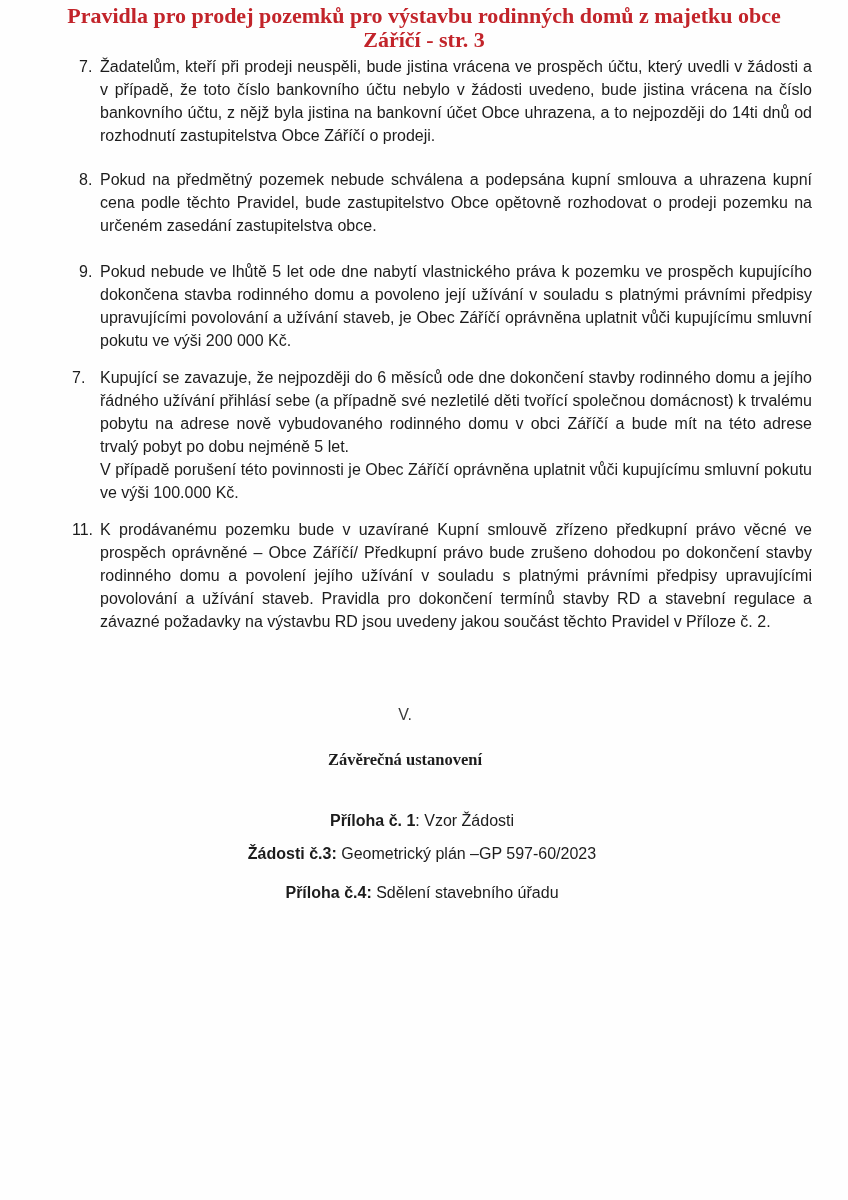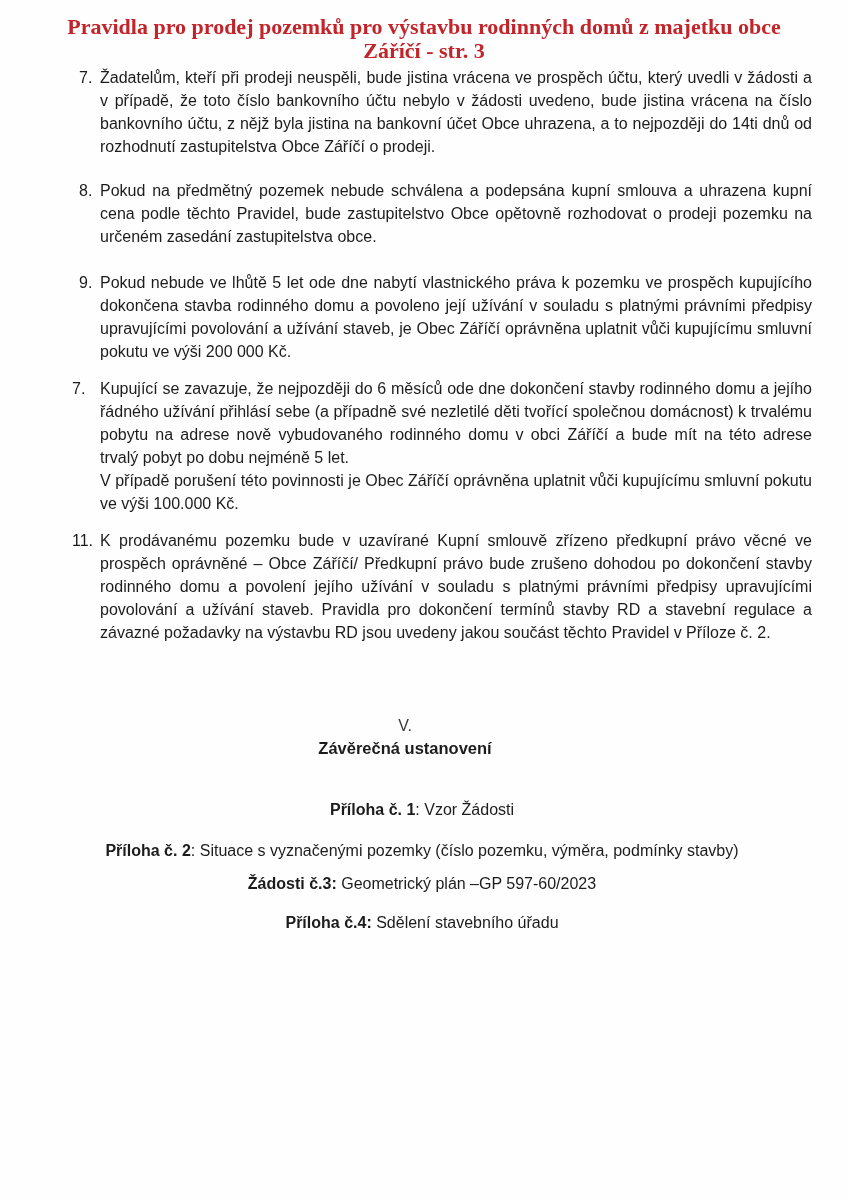--- a/index.html
+++ b/index.html
@@ -8,21 +8,21 @@
     width:848px;height:1200px;
     background:#fefefe;
     overflow:hidden;
     font-family:"Liberation Sans", sans-serif;
     color:#1c1c1c;
     font-size:16px;
     line-height:23px;
   }
   
   .doc-title{
-    padding-top:15px;
+    padding-top:4px;
     text-align:center;
     font-family:"Liberation Serif", serif;
     font-weight:bold;
     color:#c2242a;
     font-size:22px;
     line-height:24px;
   }
   
   .items{margin-left:72px;margin-right:36px;}
   .item{display:flex;align-items:flex-start;}
@@ -38,21 +38,21 @@
   .mt-i7{margin-top:3px;}
   .mt-p2{margin-top:20px;}
   .mt-i8{margin-top:21px;}
   .mt-i9{margin-top:23px;}
   .mt-i10{margin-top:14px;}
   .mt-sub{margin-top:8px;}
   .mt-i11{margin-top:14px;}
   
   .center-block{width:810px;text-align:center;}
   .sec-numeral{margin-top:70px;color:#3a3a3a;font-size:16px;}
-  .sec-heading{font-weight:bold;font-size:16.5px;}
+  .sec-heading{margin-top:22px;font-weight:bold;font-size:16.5px;font-family:Liberation Serif, serif;}
   
   .effective{margin-top:24px;margin-left:90px;margin-right:40px;}
   
   .attachments{margin-left:72px;width:700px;}
   .attachment{
     padding-left:33px;
     text-indent:-33px;
     text-align:center;
   }
   .attachment .lbl{font-weight:bold;}
@@ -115,23 +115,20 @@
 
   <div class="center-block sec-heading">Závěrečná ustanovení</div>
 
 
   <div class="attachments">
 
     <div class="attachment mt-a1">
       <span class="lbl">Příloha č. 1</span><span>: Vzor Žádosti</span>
     </div>
 
-    <div class="attachment mt-a2">
-      <span class="lbl">Příloha č. 2</span><span>: Situace s vyznačenými pozemky (číslo pozemku, výměra, podmínky stavby)</span>
-    </div>
 
     <div class="attachment mt-a3">
       <span class="lbl">Žádosti č.3:</span><span> Geometrický plán –GP 597-60/2023</span>
     </div>
 
     <div class="attachment mt-a4">
       <span class="lbl">Příloha č.4:</span><span> Sdělení stavebního úřadu</span>
     </div>
 
   </div>

